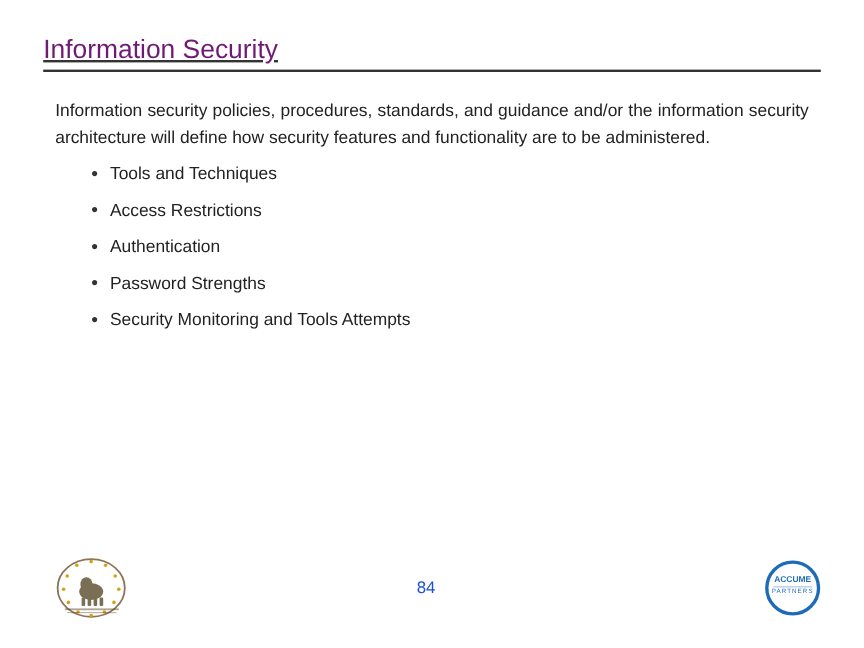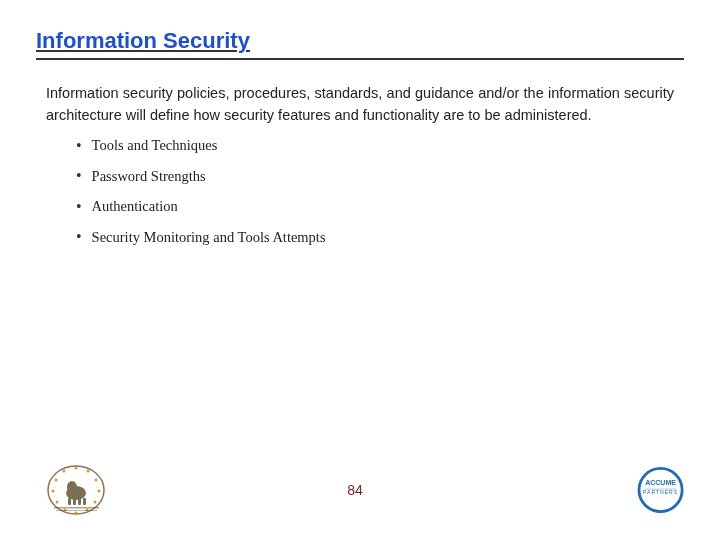--- a/index.html
+++ b/index.html
@@ -23,43 +23,42 @@
     }
 
     .title-container {
       border-bottom: 2px solid #333333;
       padding-bottom: 4px;
       margin-bottom: 22px;
     }
 
     .title {
       font-size: 22px;
-      font-weight: bold;
-      color: #1d4ed8;
+      font-weight: normal;
+      color: #701a75;
       text-decoration: underline;
       text-decoration-color: #333;
     }
 
     .content {
       flex: 1;
       padding: 0 10px;
     }
 
     .intro-text {
       font-size: 14.5px;
       color: #222222;
       line-height: 1.55;
       margin-bottom: 4px;
       text-align: justify;
     }
 
     .bullet-list {
       list-style: none;
       padding-left: 30px;
-      font-family: Liberation Serif, serif;
     }
 
     .bullet-list li {
       font-size: 14.5px;
       color: #222222;
       line-height: 1.9;
       display: flex;
       align-items: center;
     }
 
@@ -82,21 +81,21 @@
     .footer-left-logo {
       width: 80px;
       height: 60px;
       display: flex;
       align-items: center;
       justify-content: center;
     }
 
     .page-number {
       font-size: 14px;
-      color: #7f1d1d;
+      color: #1d4ed8;
       text-align: center;
       flex: 1;
     }
 
     .accume-logo {
       width: 90px;
       height: 60px;
       display: flex;
       align-items: center;
       justify-content: flex-end;
@@ -121,22 +120,23 @@
 
   <div class="title-container">
     <h1 class="title">Information Security</h1>
   </div>
 
   <div class="content">
     <p class="intro-text">Information security policies, procedures, standards, and guidance and/or the information security architecture will define how security features and functionality are to be administered.</p>
 
     <ul class="bullet-list">
     <li>Tools and Techniques</li>
+        <li>Access Restrictions</li>
+        <li>Authentication</li>
         <li>Password Strengths</li>
-        <li>Authentication</li>
         <li>Security Monitoring and Tools Attempts</li>
       </ul>
   </div>
 
   <div class="footer">
     <div class="footer-left-logo">
 
       <svg class="acii-badge" viewBox="0 0 65 55" xmlns="http://www.w3.org/2000/svg">
 
         <ellipse cx="32" cy="27" rx="28" ry="24" fill="none" stroke="#8B7355" stroke-width="1.5"></ellipse>

